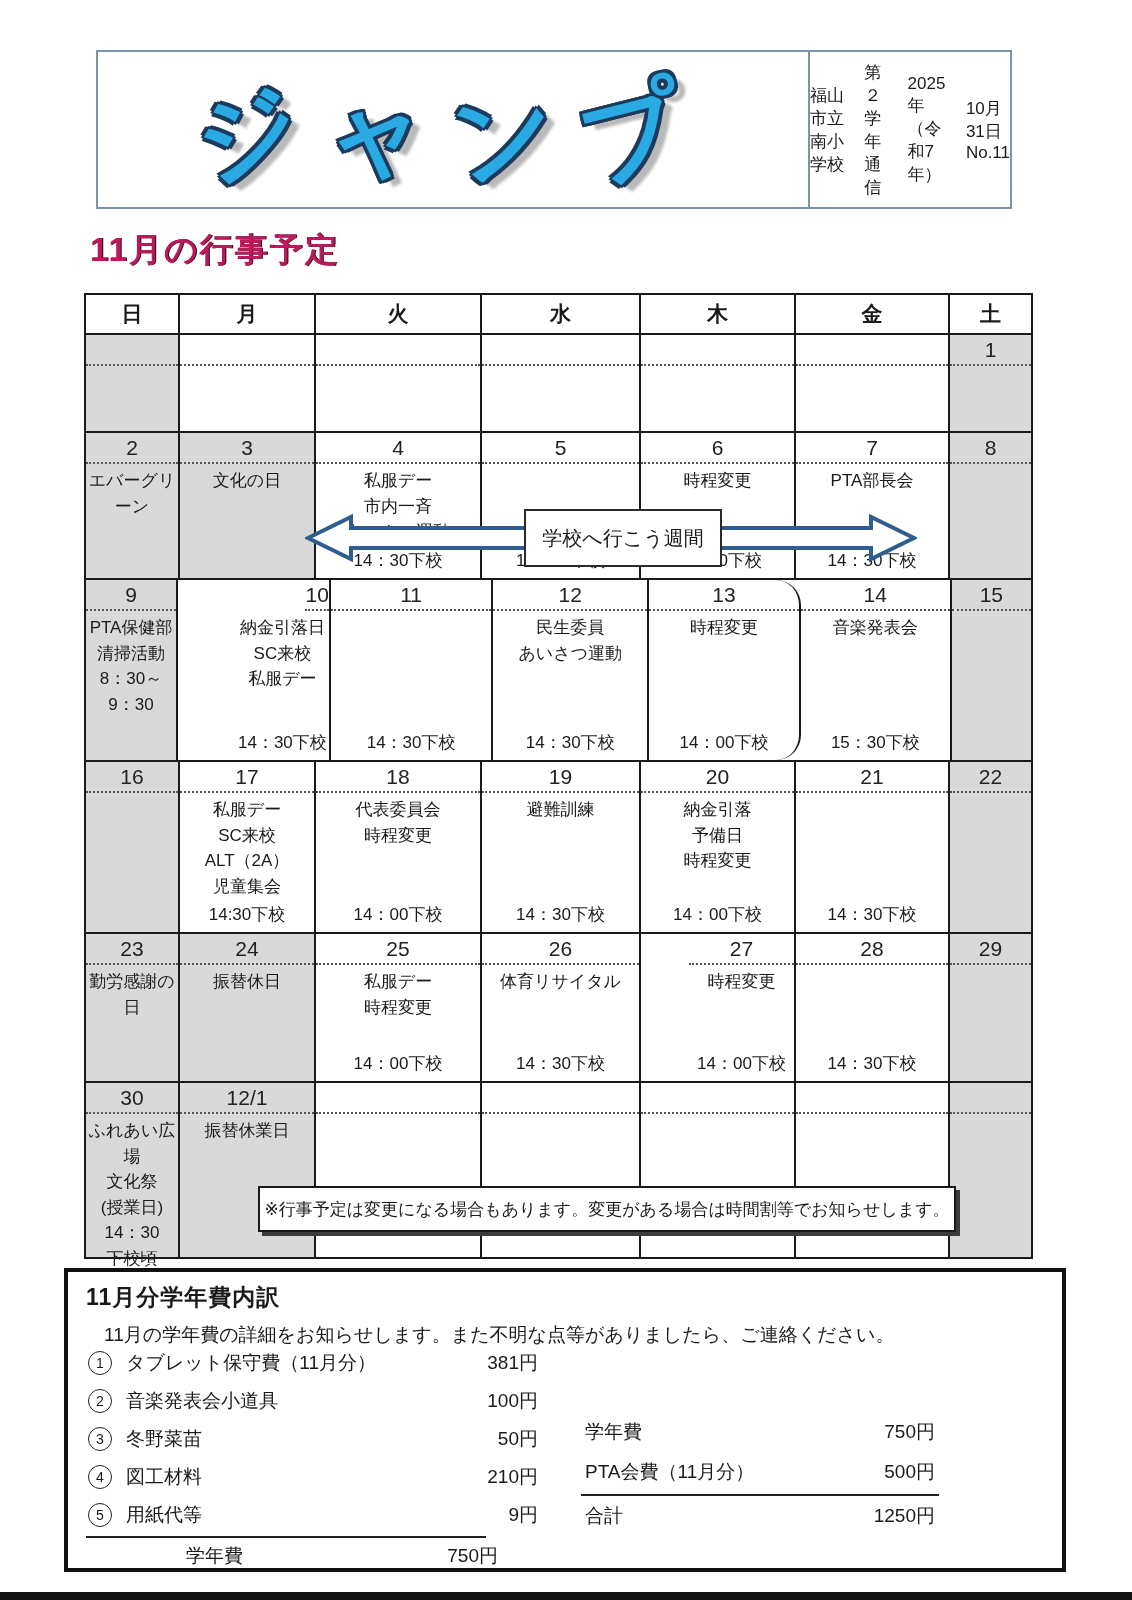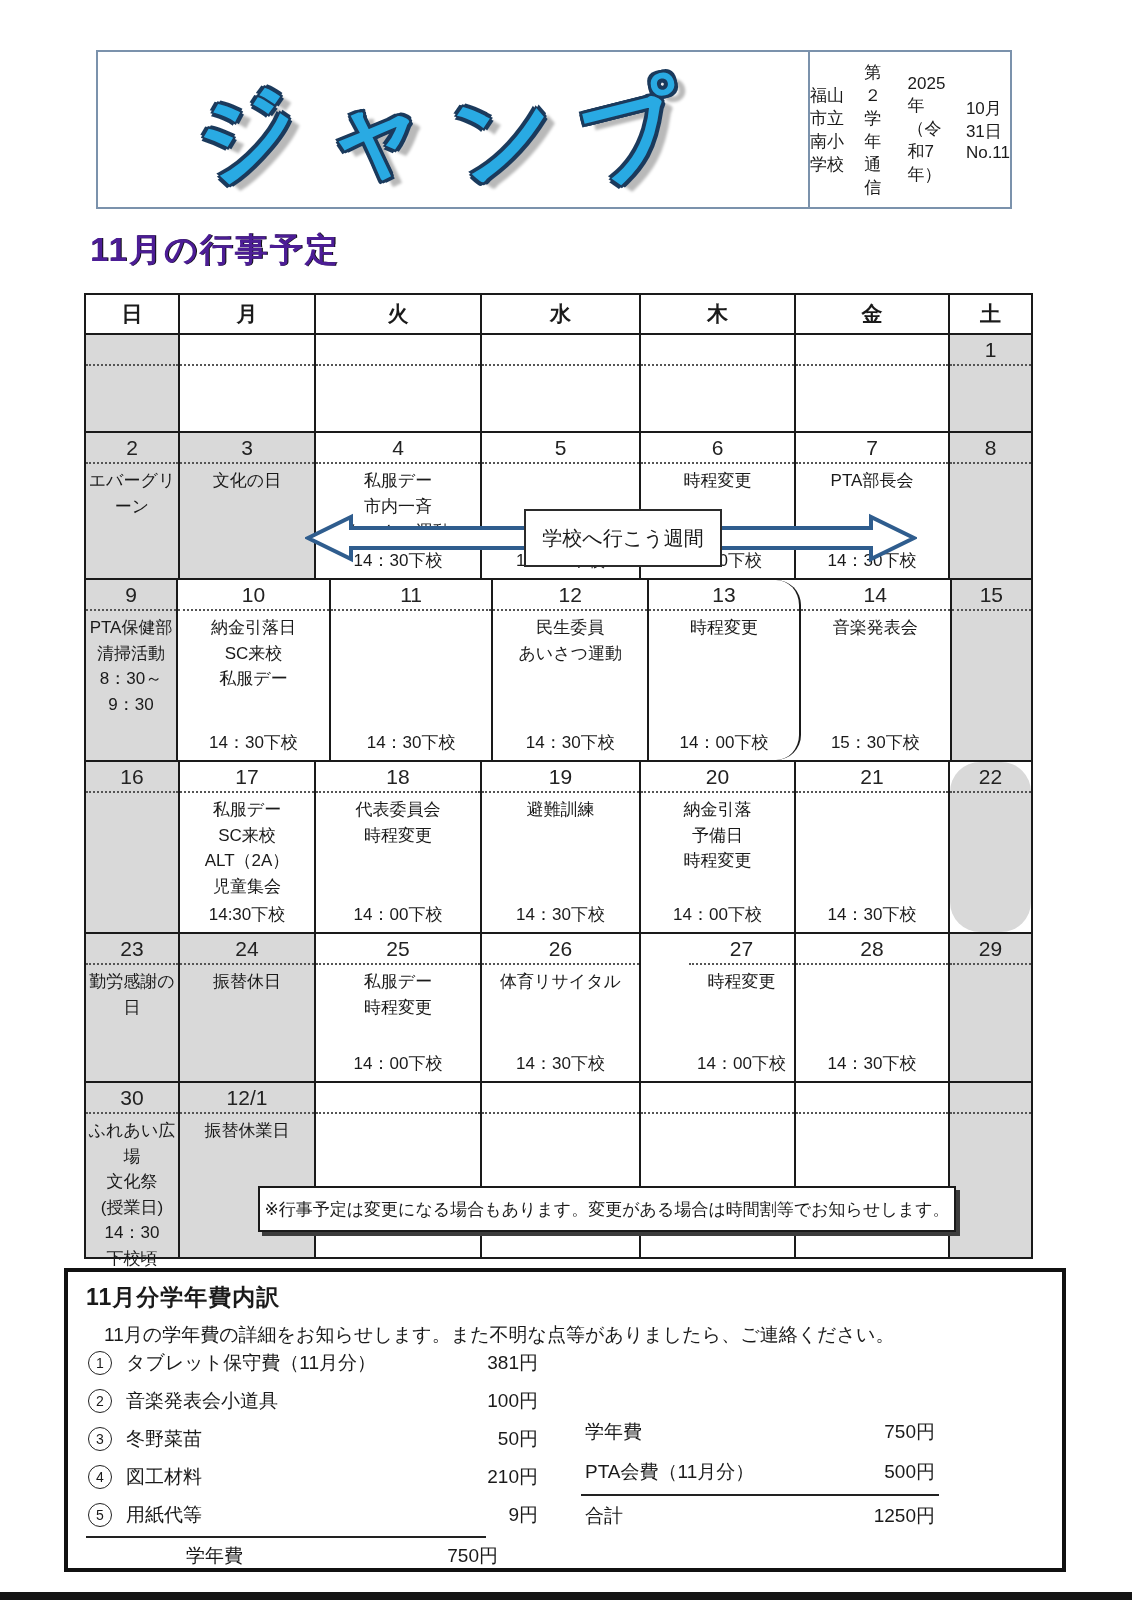--- a/index.html
+++ b/index.html
@@ -21,21 +21,21 @@
       -3px -3px 0 #1b3a5c, 3px -3px 0 #1b3a5c, -3px 3px 0 #1b3a5c, 3px 3px 0 #1b3a5c,
       -3px 0 0 #1b3a5c, 3px 0 0 #1b3a5c, 0 -3px 0 #1b3a5c, 0 3px 0 #1b3a5c,
       9px 9px 3px #b9b9b9;
   }
   .hdr-info{
     flex:1;border-left:2px solid #7b92ac;display:flex;flex-direction:row;
     align-items:center;justify-content:center;gap:11px;font-size:17px;
   }
   
   .cal-heading{
-    position:absolute;left:90px;top:228px;font-size:33px;font-weight:bold;color:#4c1d95;
+    position:absolute;left:90px;top:228px;font-size:33px;font-weight:bold;color:#be185d;
     letter-spacing:2px;text-shadow:1px 0 0 #111;
   }
   .cal-table{
     position:absolute;left:84px;top:293px;width:945px;
     border:2px solid #1a1a1a;background:#fff;
   }
   .cal-header-row{display:flex;border-bottom:2px solid #1a1a1a;height:38px;}
   .cal-h-cell{
     display:flex;align-items:center;justify-content:center;
     font-weight:bold;font-size:21px;border-right:2px solid #1a1a1a;box-sizing:border-box;
@@ -199,21 +199,21 @@
       </div>
     </div>
     <div class="cal-week" style="height: 180px;">
       <div class="cal-cell gray" style="width: 94px;">
         <div class="cell-date">9</div>
         <div class="cell-events">
           <div class="event-line">PTA保健部清掃活動</div>
           <div class="event-line">8：30～9：30</div>
         </div>
       </div>
-      <div class="cal-cell" style="width: 156px;">
+      <div class="cal-cell" style="width: 156px; align-items: flex-end;">
         <div class="cell-date">10</div>
         <div class="cell-events">
           <div class="event-line">納金引落日</div>
           <div class="event-line">SC来校</div>
           <div class="event-line">私服デー</div>
           <div class="dismissal">14：30下校</div>
         </div>
       </div>
       <div class="cal-cell" style="width: 166px;">
         <div class="cell-date">11</div>
@@ -286,21 +286,21 @@
           <div class="event-line">時程変更</div>
           <div class="dismissal">14：00下校</div>
         </div>
       </div>
       <div class="cal-cell" style="width: 154px;">
         <div class="cell-date">21</div>
         <div class="cell-events">
           <div class="dismissal">14：30下校</div>
         </div>
       </div>
-      <div class="cal-cell gray" style="width: 81px; border-radius: 30px;">
+      <div class="cal-cell gray" style="width: 81px;">
         <div class="cell-date">22</div>
         <div class="cell-events"></div>
       </div>
     </div>
     <div class="cal-week" style="height: 147px;">
       <div class="cal-cell gray" style="width: 94px;">
         <div class="cell-date">23</div>
         <div class="cell-events">
           <div class="event-line">勤労感謝の日</div>
         </div>

